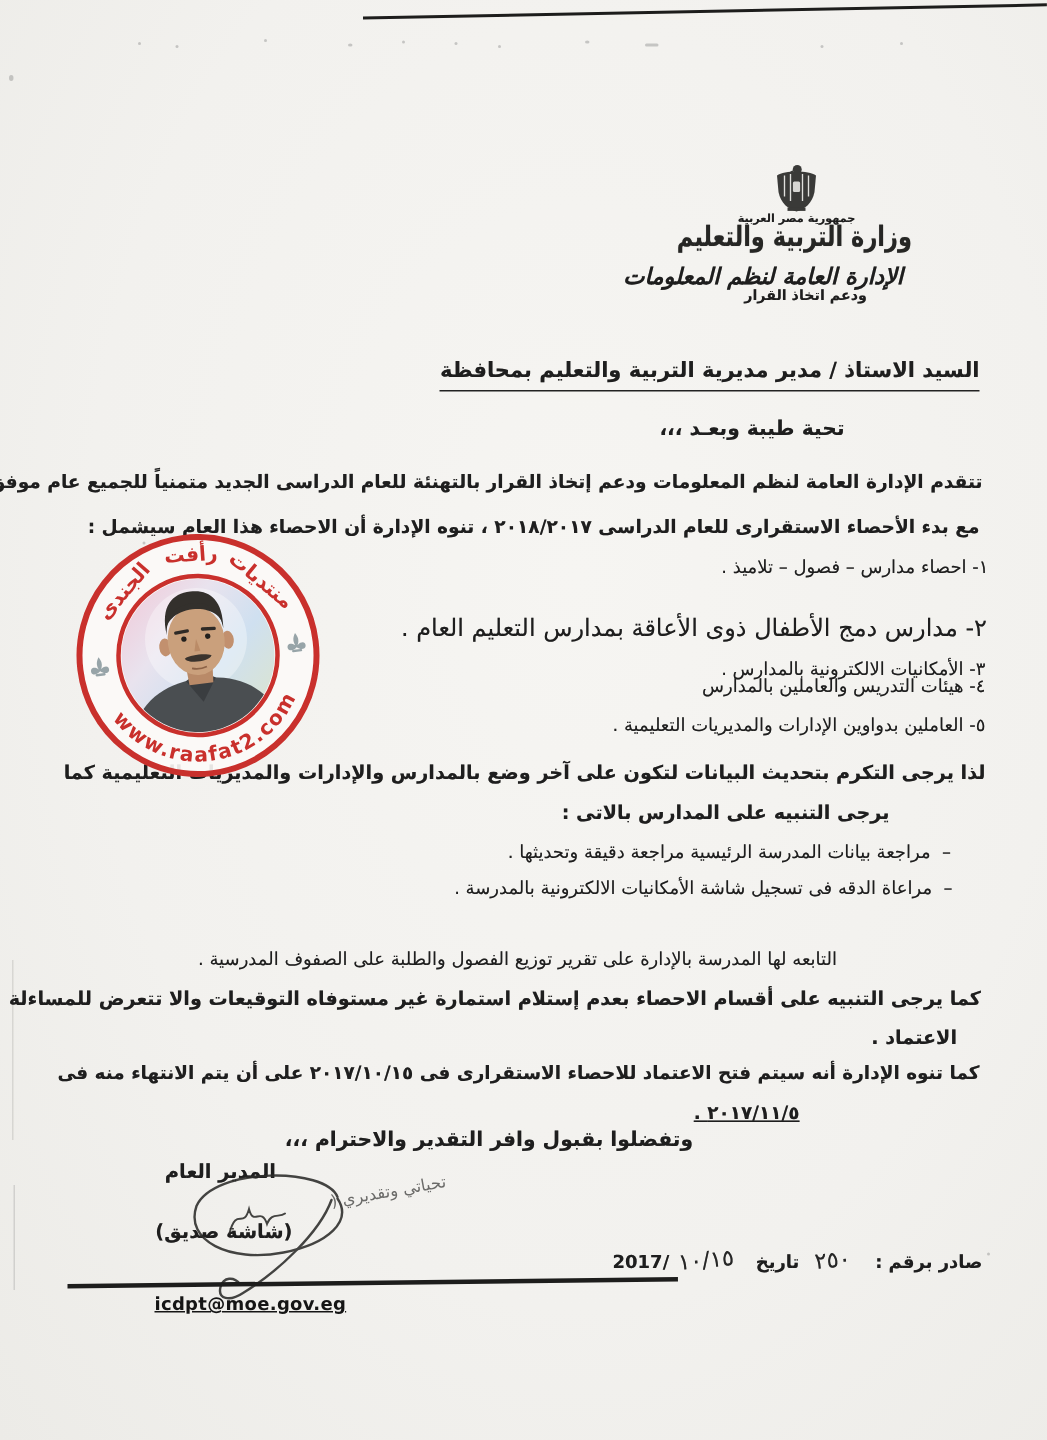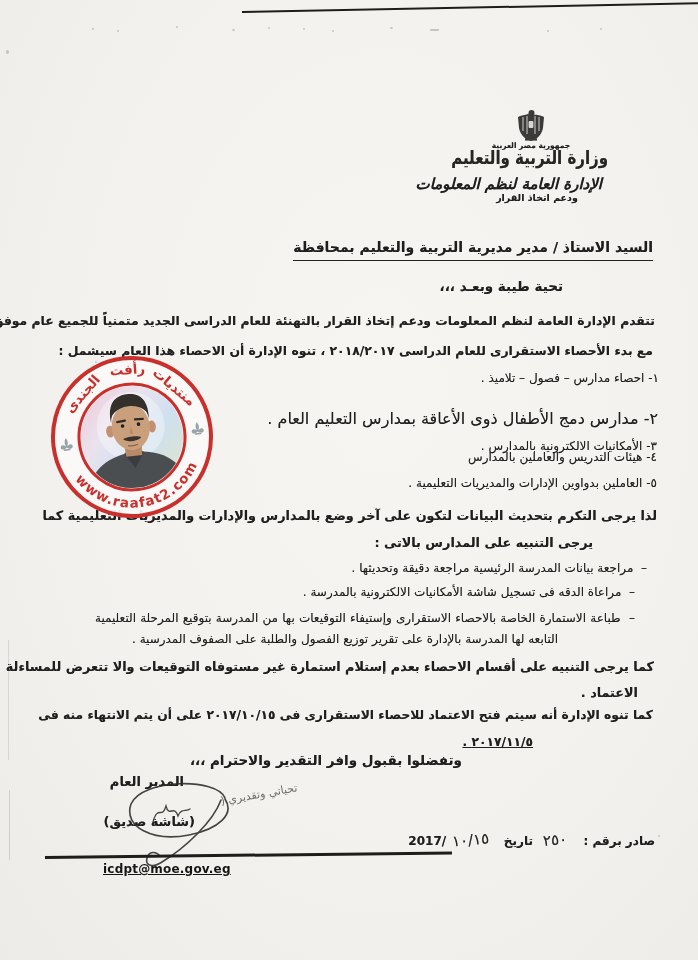--- a/index.html
+++ b/index.html
@@ -78,28 +78,25 @@
 
   <div class="ar" style="right:39px;top:371px;font-size:12px;">١- احصاء مدارس – فصول – تلاميذ .</div>
   <div class="ar" style="right:40px;top:397px;font-size:16px;margin-top:12px;">٢- مدارس دمج الأطفال ذوى الأعاقة بمدارس التعليم العام .</div>
   <div class="ar" style="right:41px;top:423px;font-size:12px;margin-top:16px;">٣- الأمكانيات الالكترونية بالمدارس .</div>
   <div class="ar" style="right:41px;top:450px;font-size:12px;">٤- هيئات التدريس والعاملين بالمدارس</div>
   <div class="ar" style="right:41px;top:476px;font-size:12px;">٥- العاملين بدواوين الإدارات والمديريات التعليمية .</div>
 
   <div class="ar b just" style="right:41px;top:508px;width:564px;font-size:12.8px;">لذا يرجى التكرم بتحديث البيانات لتكون على آخر وضع بالمدارس والإدارات والمديريات التعليمية كما</div>
   <div class="ar b" style="right:105px;top:535px;font-size:12.8px;">يرجى التنبيه على المدارس بالاتى :</div>
 
-  <div class="ar" style="right:51px;top:561px;font-size:12px;">
+  <div class="ar" style="right:64px;top:561px;font-size:12px;">
     <span>–</span>&nbsp;&nbsp;<span>مراجعة بيانات المدرسة الرئيسية مراجعة دقيقة وتحديثها .</span>
   </div>
   <div class="ar" style="right:63px;top:585px;font-size:12px;">
     <span>–</span>&nbsp;&nbsp;<span>مراعاة الدقه فى تسجيل شاشة الأمكانيات الالكترونية بالمدرسة .</span>
-  </div>
-  <div class="ar just" style="right:63px;top:611px;width:540px;font-size:12px;">
-    <span>–</span>&nbsp;&nbsp;<span>طباعة الاستمارة الخاصة بالاحصاء الاستقرارى وإستيفاء التوقيعات بها من المدرسة بتوقيع المرحلة التعليمية</span>
   </div>
   <div class="ar" style="right:140px;top:632px;font-size:12px;">التابعه لها المدرسة بالإدارة على تقرير توزيع الفصول والطلبة على الصفوف المدرسية .</div>
 
   <div class="ar b just" style="right:44px;top:659px;width:566px;font-size:12.8px;">كما يرجى التنبيه على أقسام الاحصاء بعدم إستلام استمارة غير مستوفاه التوقيعات والا تتعرض للمساءلة</div>
   <div class="ar b" style="right:60px;top:685px;font-size:12.8px;">الاعتماد .</div>
 
   <div class="ar b just" style="right:45px;top:708px;width:560px;font-size:12.3px;">كما تنوه الإدارة أنه سيتم فتح الاعتماد للاحصاء الاستقرارى فى ٢٠١٧/١٠/١٥ على أن يتم الانتهاء منه فى</div>
   <div class="ar b" style="right:165px;top:735px;font-size:12.3px;text-decoration:underline;">٢٠١٧/١١/٥ .</div>
 
   <div class="ar b" style="right:236px;top:752px;font-size:13.5px;">وتفضلوا بقبول وافر التقدير والاحترام ،،،</div>

